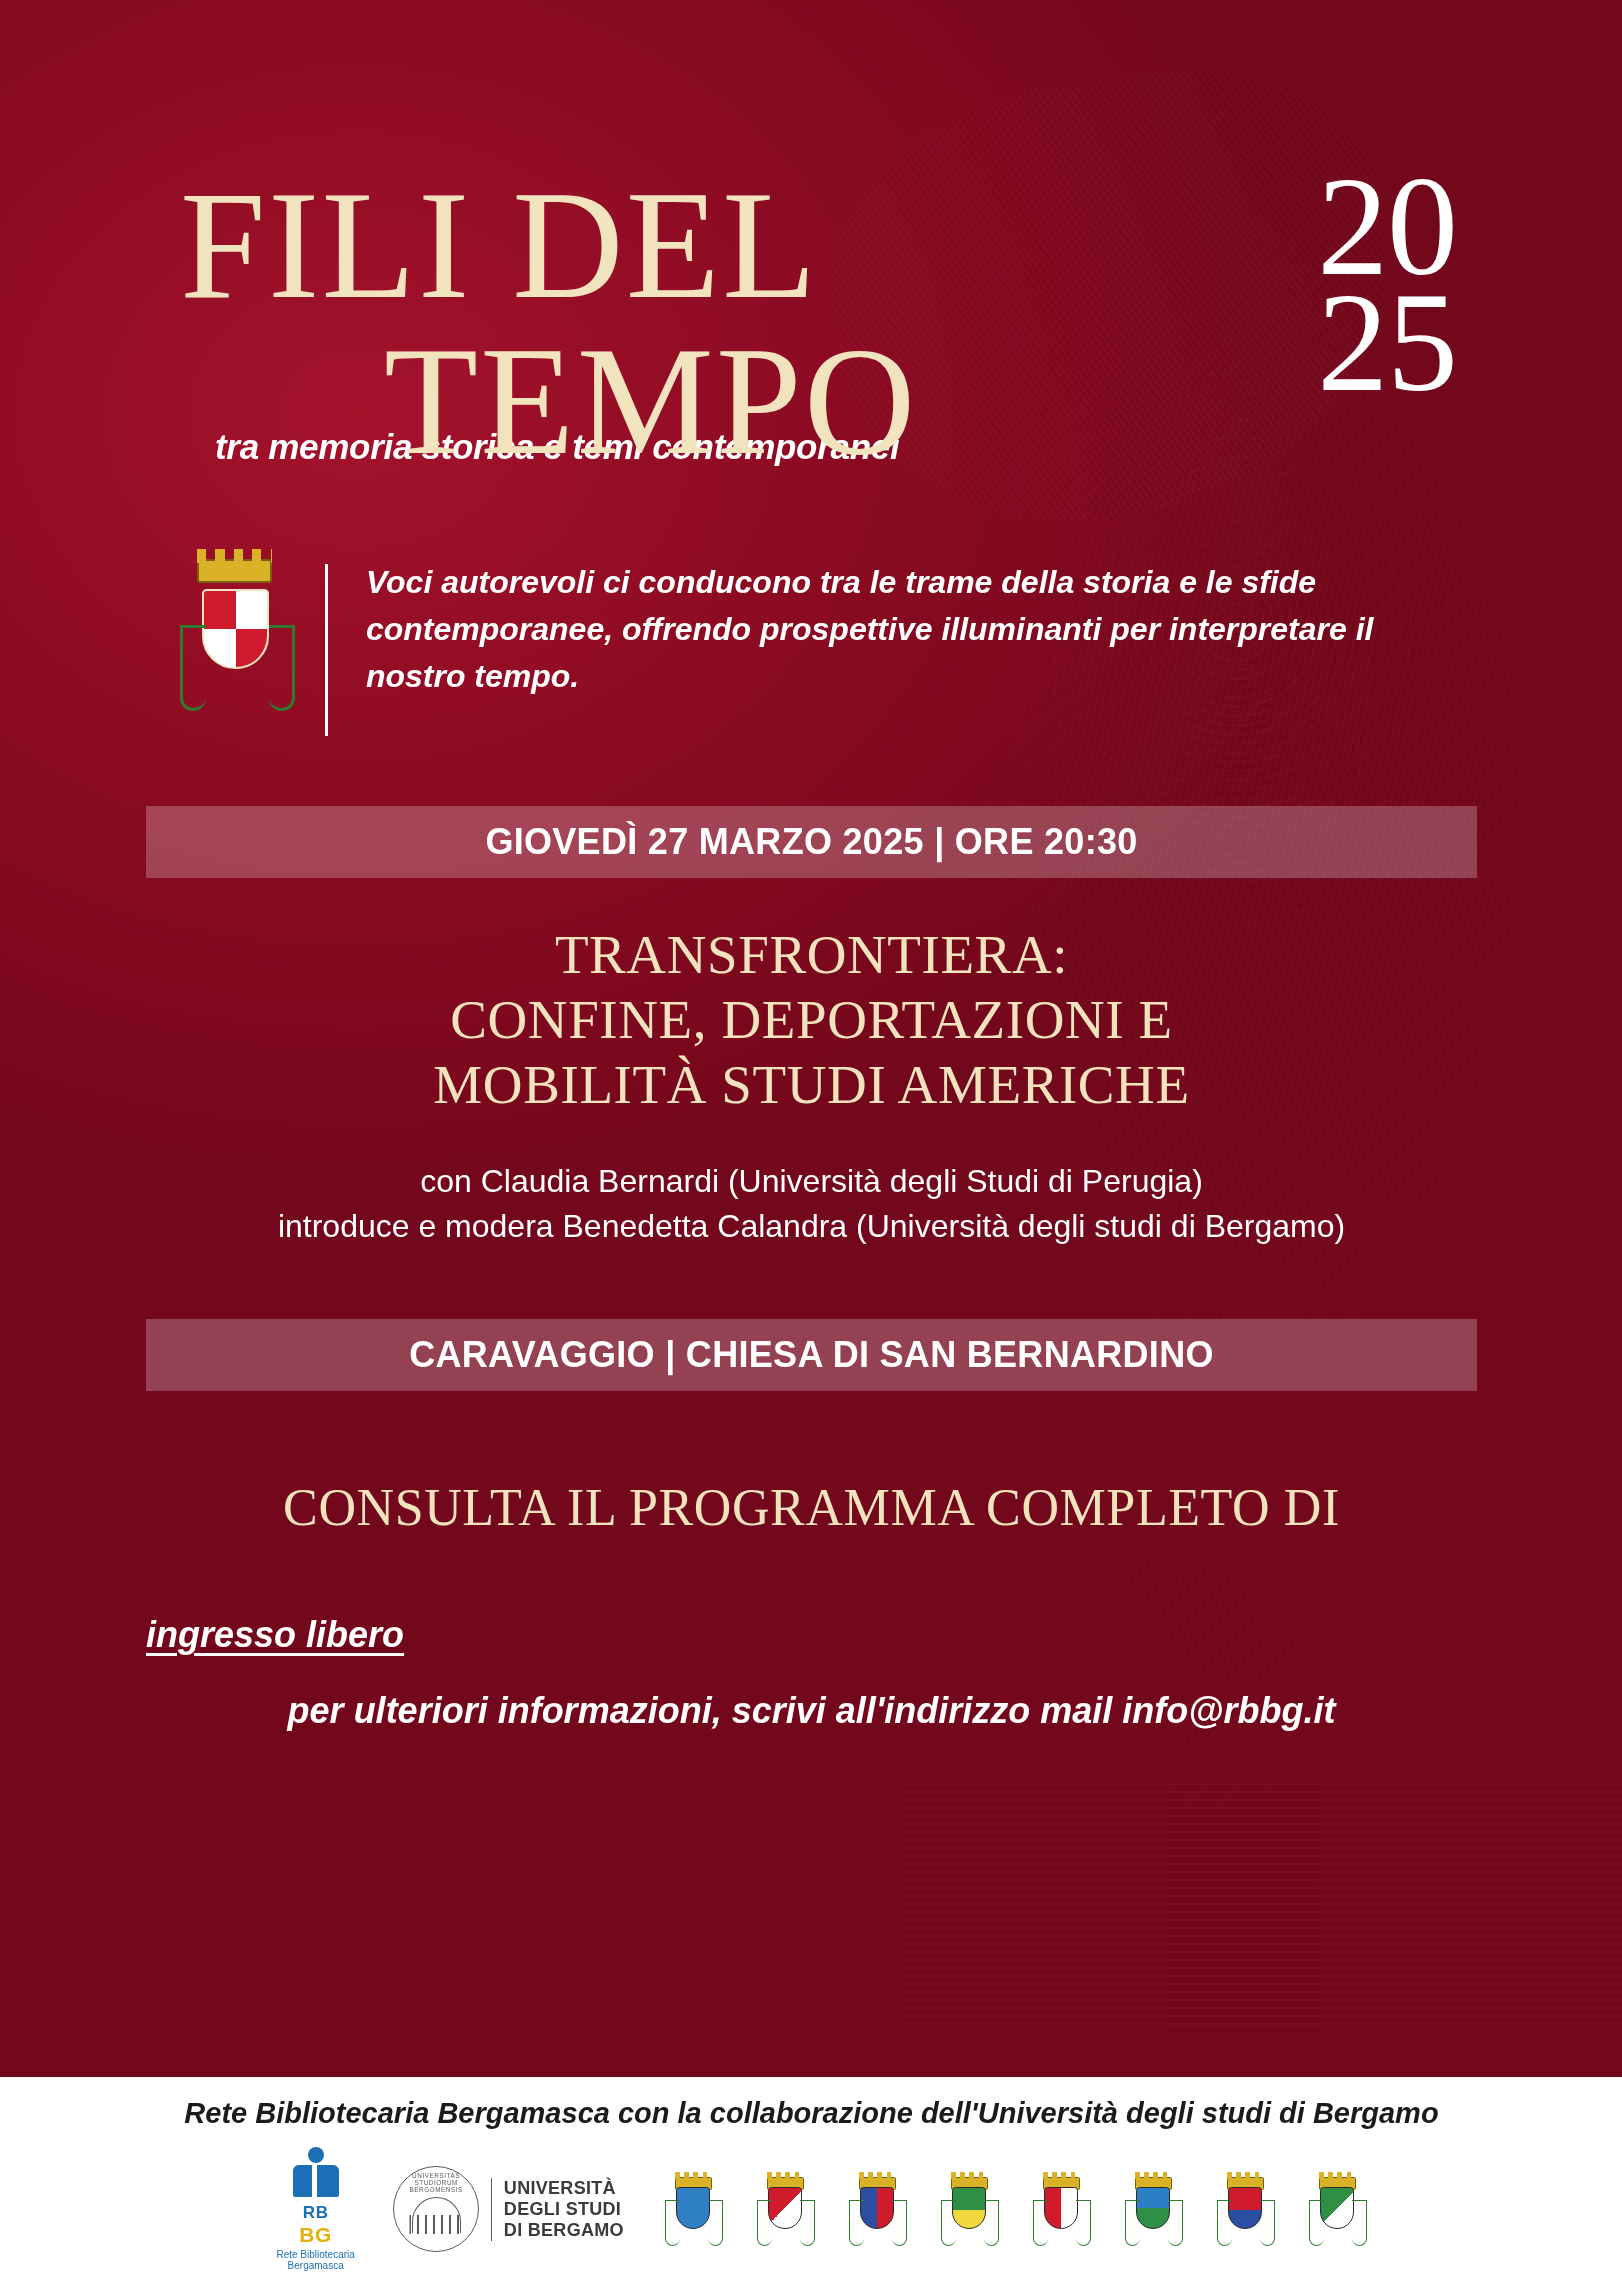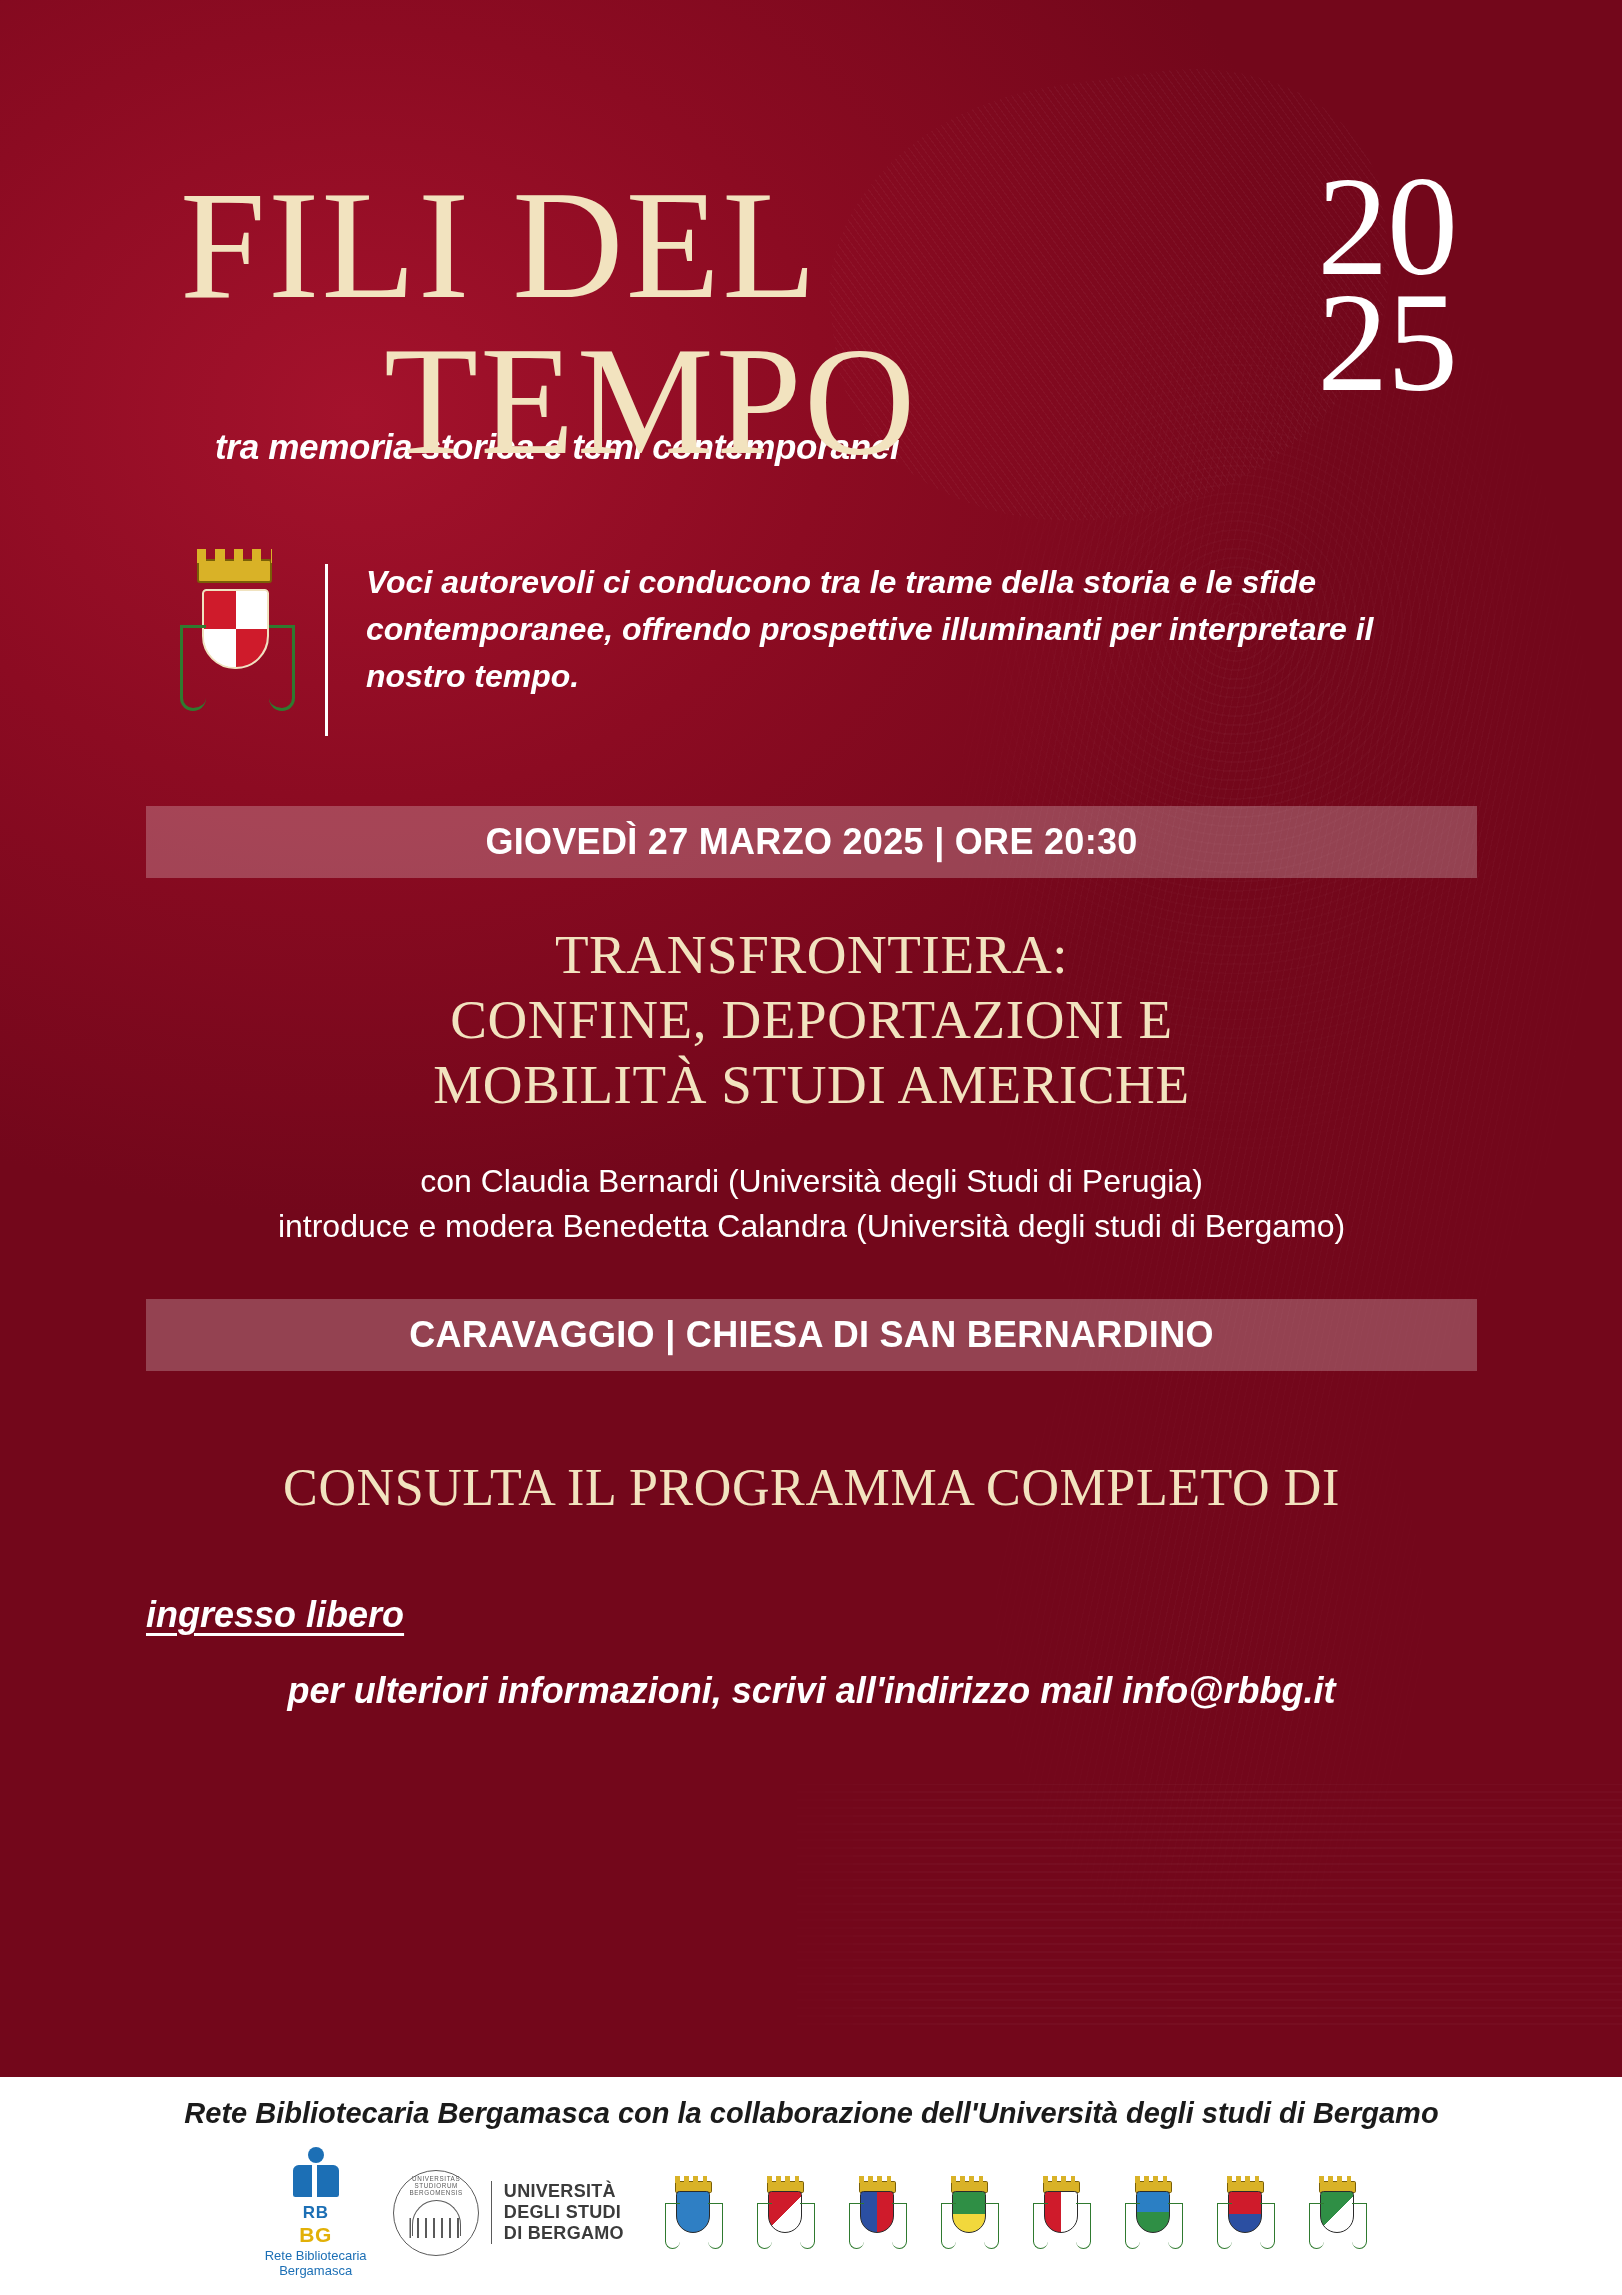--- a/index.html
+++ b/index.html
@@ -176,21 +176,21 @@
     display: flex;
     align-items: center;
     justify-content: center;
   }
   .bar span {
     color: #ffffff;
     font-weight: bold;
     font-size: 36px;
     letter-spacing: 0.3px;
   }
-  .bar.venue { margin-top: 49px; }
+  .bar.venue { margin-top: 69px; }
 
   
   .event-title {
     margin-top: 45px;
     text-align: center;
     font-family: "Liberation Serif", serif;
     color: #f2e3bf;
     font-size: 55px;
     line-height: 1.18;
     letter-spacing: 0.6px;
@@ -278,21 +278,21 @@
     width: 46px; height: 32px;
     background: #1c6fb5;
     border-radius: 5.7px 5.7px 2.3px 2.3px;
   }
   .rbbg-mark .bookline {
     position: absolute; left: 24px; top: 18.4px;
     width: 4.6px; height: 32px; background: #ffffff;
   }
   .rbbg-txt1 { font-size: 17px; font-weight: bold; color: #1c6fb5; letter-spacing: 0.6px; margin-top: 1.1px;}
   .rbbg-txt2 { font-size: 21px; font-weight: bold; color: #e2b007; letter-spacing: 0.6px;}
-  .rbbg-sub  { font-size: 13px; color: #1c6fb5; line-height: 1.15; margin-top: 2.3px;}
+  .rbbg-sub  { font-size: 10px; color: #1c6fb5; line-height: 1.15; margin-top: 2.3px;}
   .unibg {
     display: flex; align-items: center; gap: 11.5px; margin-right: 40px;
   }
   .unibg-seal {
     width: 86px; height: 86px; border-radius: 50%;
     border: 1.7px solid #5a5a5a;
     position: relative;
     display: flex; align-items: center; justify-content: center;
   }
   .unibg-seal .arch {

